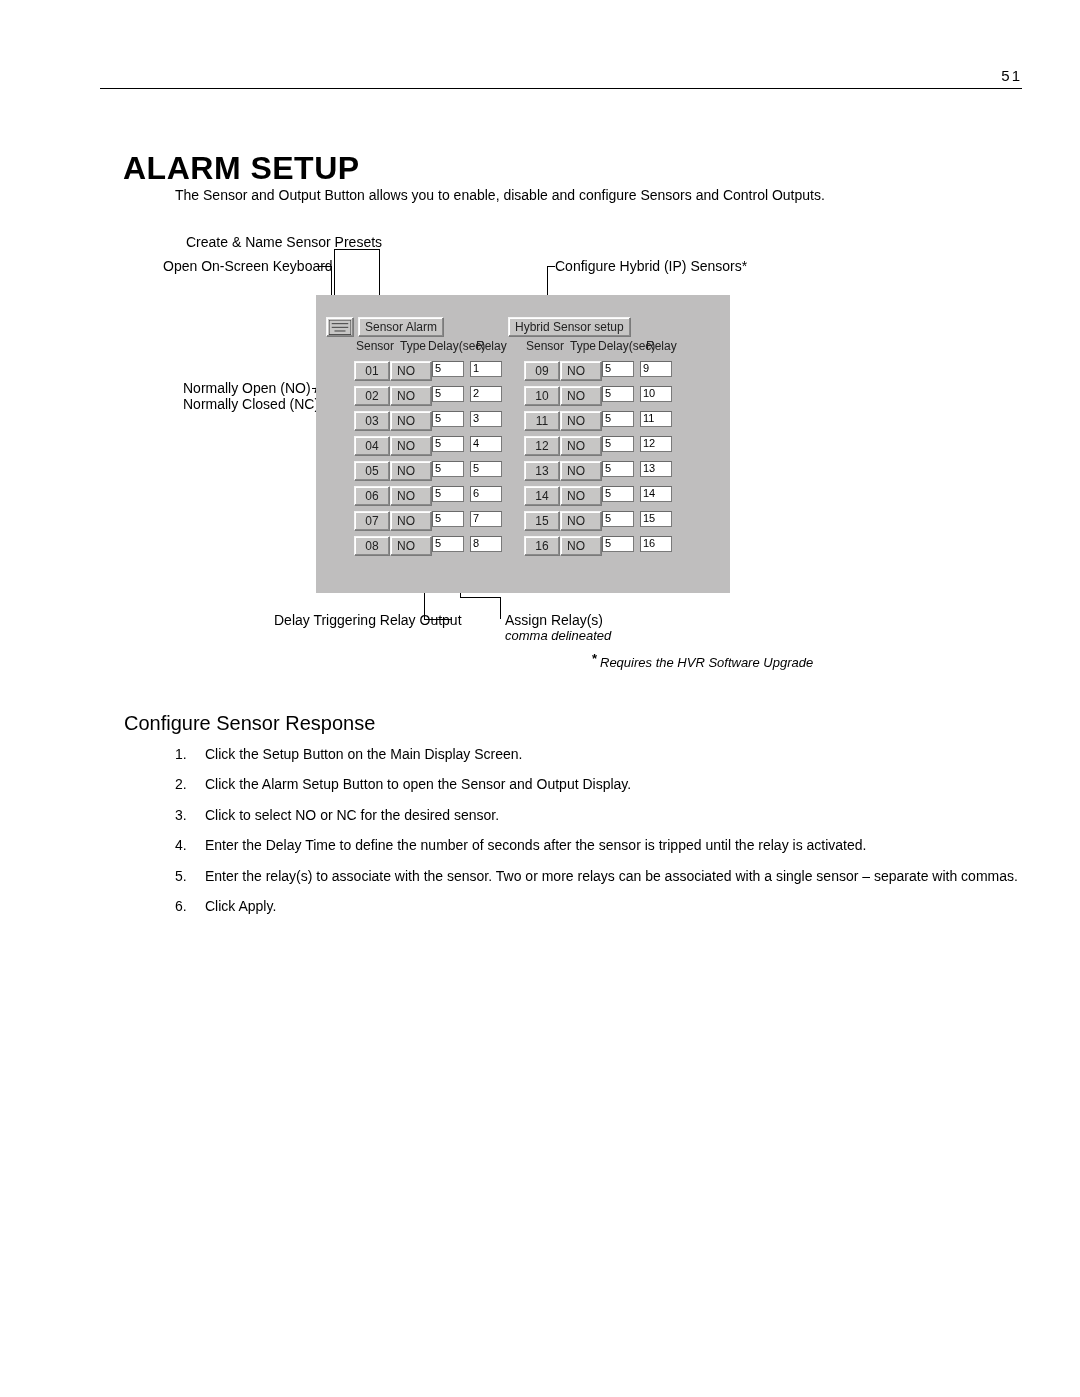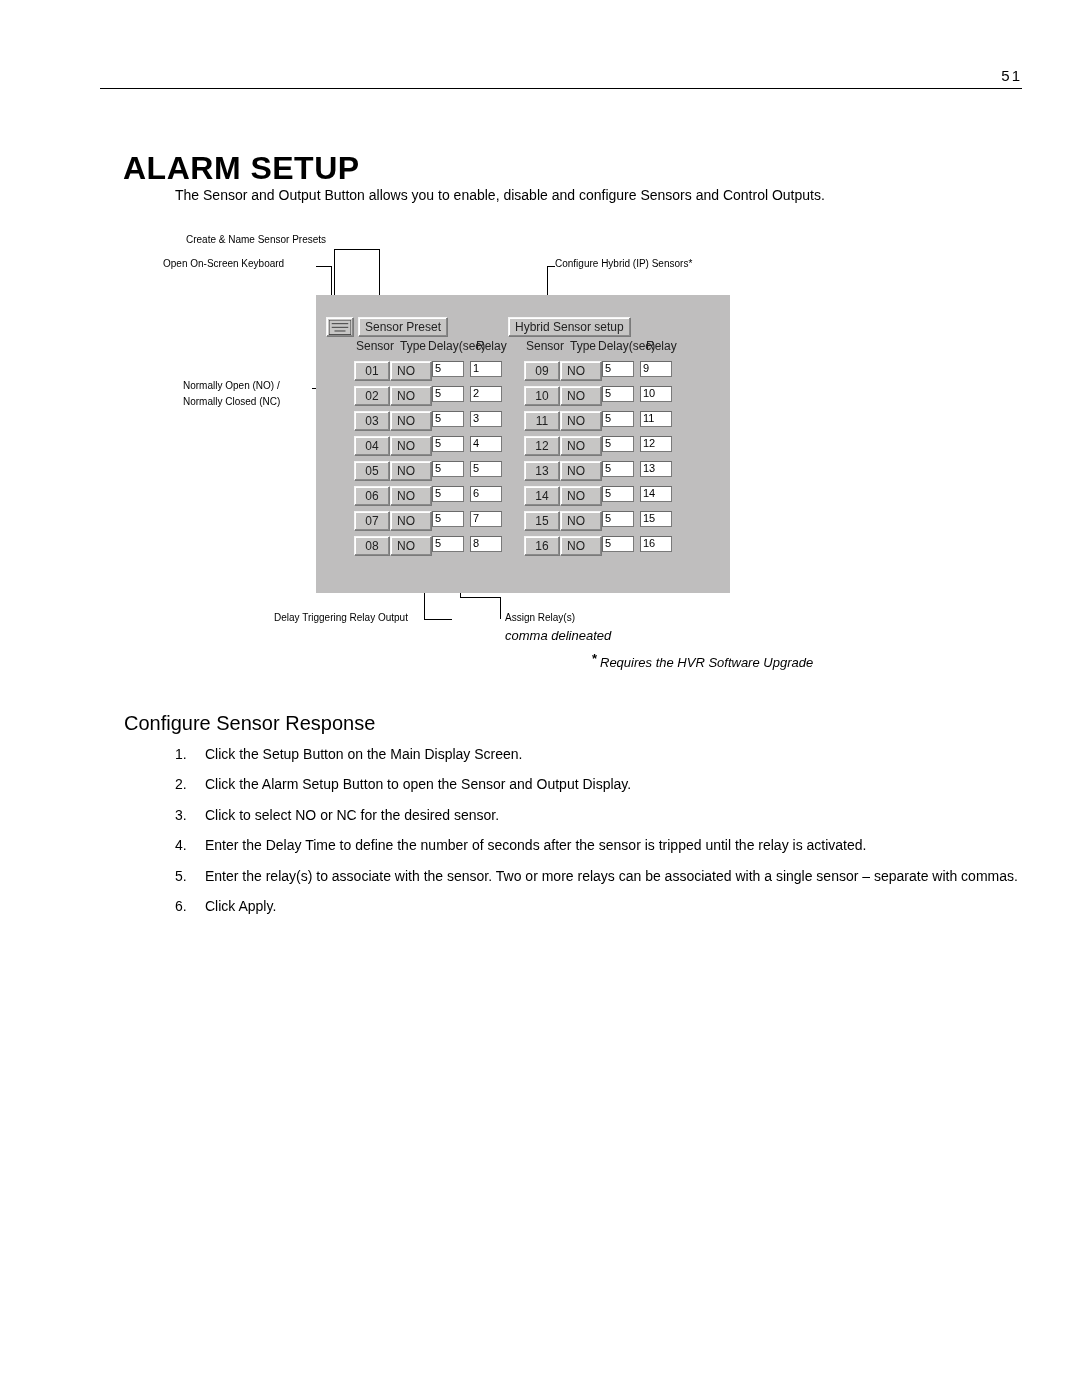--- a/index.html
+++ b/index.html
@@ -1,21 +1,21 @@
 <!DOCTYPE html>
 <html><head>
 <meta charset="utf-8">
 <style>
   html,body{margin:0;padding:0;background:#fff;font-family:Arial,Helvetica,sans-serif;color:#000}
   .page{width:1080px;height:1397px;position:relative;margin:15px auto}
   .topline{position:absolute;left:100px;right:58px;top:73px;border-top:1px solid #000}
   .pagenum{position:absolute;top:52px;right:58px;font-size:15px;letter-spacing:2px}
   .h1{position:absolute;left:123px;top:135px;font-size:32px;font-weight:bold;letter-spacing:0.5px}
   .intro{position:absolute;left:175px;top:172px;font-size:14px}
-  .callout{position:absolute;font-size:10px}
+  .callout{position:absolute;font-size:14px}
   .panel{position:absolute;left:316px;top:280px;width:414px;height:298px;background:#bfbebe}
   .btn3d{display:inline-block;background:#c7c6c5;border:1px solid #7a7a7a;border-top-color:#f5f5f5;border-left-color:#f5f5f5;box-shadow:inset -1px -1px #8a8a8a,inset 1px 1px #fff;font-size:12px;padding:2px 6px;color:#222}
   .kbicon{display:inline-block;width:26px;height:18px;background:#c7c6c5;border:1px solid #7a7a7a;border-top-color:#f5f5f5;border-left-color:#f5f5f5;box-shadow:inset -1px -1px #8a8a8a,inset 1px 1px #fff;position:relative}
   .kbicon svg{position:absolute;inset:2px}
   .hdr{font-size:12px;color:#222}
   .numbtn{display:inline-block;width:22px;text-align:center}
   .typebtn{display:inline-block;width:28px;text-align:left}
   .inp{display:inline-block;width:26px;height:14px;background:#fff;border:1px solid #7a7a7a;border-top-color:#6a6a6a;border-left-color:#6a6a6a;font-size:11px;padding:0 2px;color:#000}
   .secnote{position:absolute;font-style:italic;font-size:13px}
   .star{position:absolute;font-size:13px}
@@ -67,21 +67,21 @@
     <div style="position:absolute;left:10px;top:22px">
       <span class="kbicon">
         <svg viewBox="0 0 24 16">
             <rect x="0" y="0" width="24" height="16" fill="none" stroke="#333" stroke-width="1"></rect>
             <line x1="3" y1="4" x2="21" y2="4" stroke="#333"></line>
             <line x1="3" y1="8" x2="21" y2="8" stroke="#333"></line>
             <line x1="6" y1="12" x2="18" y2="12" stroke="#333"></line>
           </svg>
       </span>
     </div>
-    <span class="btn3d" style="position:absolute;left:42px;top:22px">Sensor Preset</span>
+    <span class="btn3d" style="position:absolute;left:42px;top:22px">Sensor Alarm</span>
     <span class="btn3d" style="position:absolute;left:192px;top:22px">Hybrid Sensor setup</span>
 
     <div style="position:absolute;left:40px;top:44px" class="hdr">Sensor</div>
     <div style="position:absolute;left:84px;top:44px" class="hdr">Type</div>
     <div style="position:absolute;left:112px;top:44px" class="hdr">Delay(sec)</div>
     <div style="position:absolute;left:160px;top:44px" class="hdr">Relay</div>
 
     <div style="position:absolute;left:210px;top:44px" class="hdr">Sensor</div>
     <div style="position:absolute;left:254px;top:44px" class="hdr">Type</div>
     <div style="position:absolute;left:282px;top:44px" class="hdr">Delay(sec)</div>

